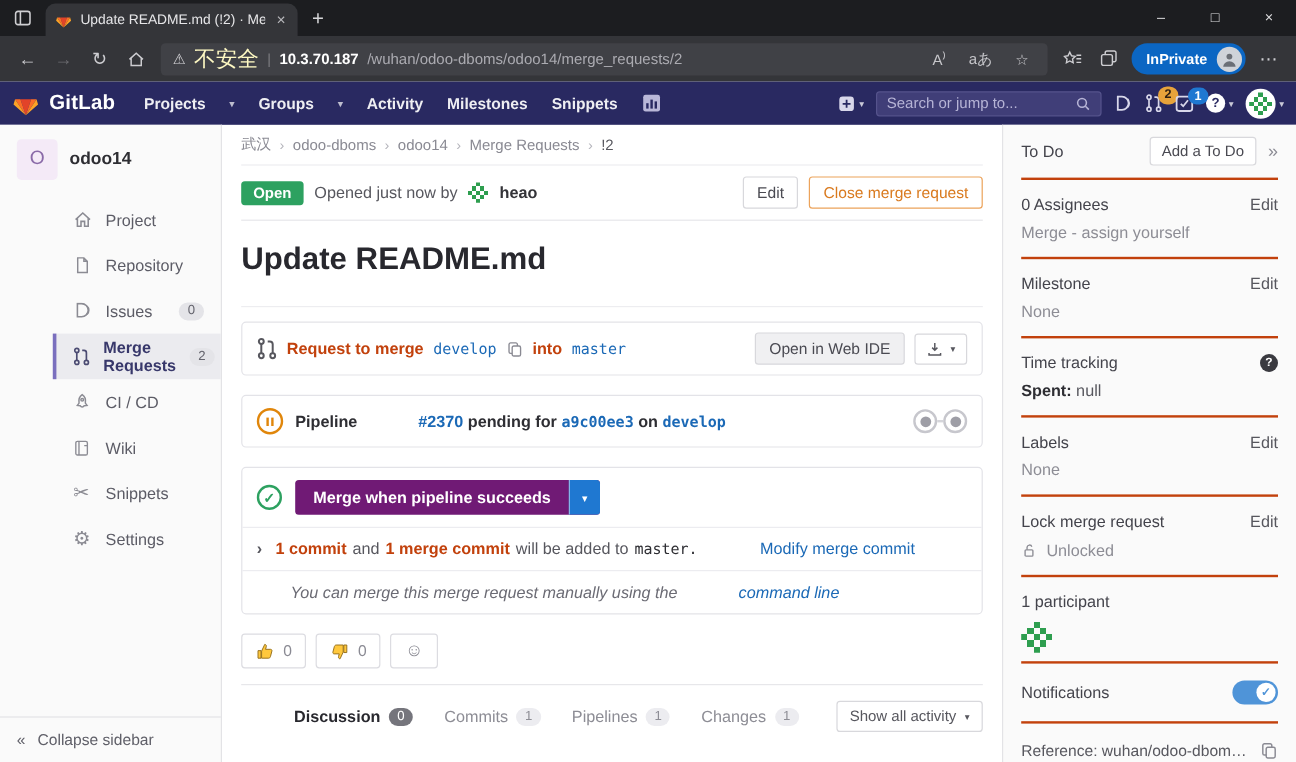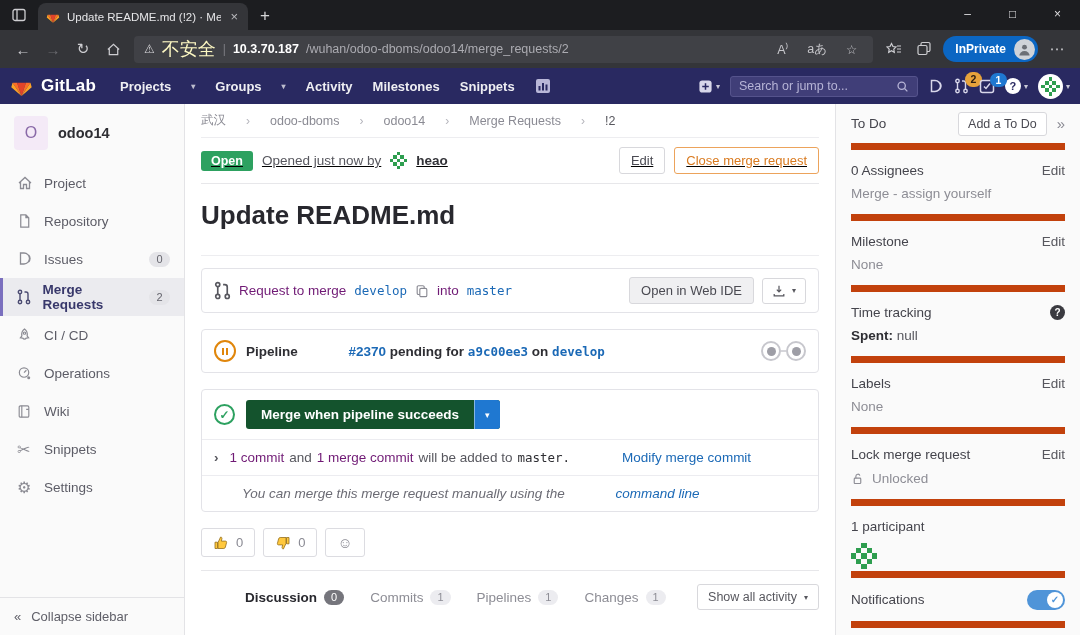--- a/index.html
+++ b/index.html
@@ -63,78 +63,78 @@
 
   
   .app { display:flex; height:531px; }
 
   
   .lsidebar { width:185px; background:#fafafa; border-right:1px solid #e3e3e6; display:flex; flex-direction:column; }
   .ctx-header { display:flex; align-items:center; gap:10px; padding:12px 14px 10px; }
   .proj-avatar { width:34px; height:34px; border-radius:4px; background:#f4eaf7; color:#8a6aa8;
     font-size:16px; display:flex; align-items:center; justify-content:center; }
   .proj-name { font-size:14.5px; font-weight:700; color:#2e2e33; }
-  .lnav { list-style:none; margin-top:4px; }
+  .lnav { list-style:none; margin-top:4px;margin-left:44px; }
   .lnav li { height:38px; display:flex; align-items:center; gap:11px; padding:0 14px; color:#5c5c66;
     border-left:3px solid transparent; }
   .lnav .nico { width:16px; color:#8b8b93; display:flex; }
   .lnav .nlabel { font-size:13.5px; }
   .lnav .count-badge { margin-left:auto; background:#e4e4e8; color:#65656e; border-radius:9px;
     font-size:11px; padding:1.5px 7.5px; }
   .lnav li.active { background:#ebebef; border-left-color:#7a6fbe; }
   .lnav li.active .nlabel { color:#38386b; font-weight:700; }
   .lnav li.active .nico { color:#4b4b72; }
   .collapse-row { margin-top:auto; border-top:1px solid #e3e3e6; height:38px; display:flex;
     align-items:center; gap:10px; padding:0 14px; color:#5f5f68; font-size:13px; }
 
   
   .main { flex:1; min-width:0; padding:0 16px; }
-  .breadcrumbs { height:34px; display:flex; align-items:center; gap:20px; font-size:12.5px;
+  .breadcrumbs { height:34px; display:flex; align-items:center; gap:7px; font-size:12.5px;
     color:#8a8a93; border-bottom:1px solid #ededf0; }
   .breadcrumbs .sep { color:#b5b5bc; font-size:12px; }
   .crumb-last { color:#57575e; }
 
-  .state-row { height:46px; display:flex; align-items:center; gap:9px; border-bottom:1px solid #e7e7ea;text-decoration:underline; }
+  .state-row { height:46px; display:flex; align-items:center; gap:9px; border-bottom:1px solid #e7e7ea; }
   .state-badge { background:#2da160; color:#fff; font-size:12.5px; font-weight:700;
     padding:3px 10px; border-radius:3px; }
   .state-txt { font-size:13.5px; color:#57575e; }
   .author { font-size:13.5px; font-weight:700; color:#333338; }
   .idn-16 { width:17px; height:17px; }
   .btn { border:1px solid #d8d8dc; background:#fff; border-radius:3px; padding:5px 11px;
     font-size:13px; color:#4a4a52; font-family:"Liberation Sans",sans-serif; white-space:nowrap; }
   .btn-close-mr { border-color:#eca35b; color:#d97a1f; }
   .ml-auto { margin-left:auto; }
 
   .mr-title { font-size:26px; font-weight:700; color:#28282e; margin:16px 0 24px; }
   .title-divider { border-bottom:1px solid #ededf0; margin-bottom:12px; }
 
   .wbox { border:1px solid #e3e3e8; border-radius:4px; background:#fff; }
   .merge-req-row { display:flex; align-items:center; gap:8px; padding:8px 12px; margin-bottom:16px; }
-  .bold-13 { font-size:13.5px; font-weight:400; color:#701a75; }
+  .bold-13 { font-size:13.5px; font-weight:700; color:#c2410c; }
   .mono-branch { font-family:"DejaVu Sans Mono", monospace; font-size:12.5px; color:#1b69b6; }
   .copy-ic { color:#8a8a93; display:flex; }
   .btn-group-r { margin-left:auto; display:flex; gap:8px; align-items:center; }
   .btn-ide { background:#f0f0f2; }
   .btn-dl { display:flex; align-items:center; gap:6px; padding:5px 9px; }
 
   .pipe-row { display:flex; align-items:center; gap:10px; padding:10px 12px; margin-bottom:16px; }
   .ci-pending { width:22px; height:22px; border:2px solid #e0860b; border-radius:50%;
     display:flex; align-items:center; justify-content:center; gap:2px; flex:none; }
   .ci-pending i { width:2px; height:7px; background:#e0860b; }
   .pipe-txt { font-size:13.5px; color:#2e2e33; font-weight:700; }
   .stages { margin-left:auto; display:flex; align-items:center; }
   .stage-dot { width:20px; height:20px; border:2px solid #c7c7cd; border-radius:50%;
     display:flex; align-items:center; justify-content:center; background:#fff; }
   .stage-dot b { width:9px; height:9px; border-radius:50%; background:#9e9ea6; }
   .stage-link { width:5px; height:2px; background:#d5d5da; }
 
   .merge-row1 { display:flex; align-items:center; gap:11px; padding:10px 12px; }
   .ok-circle { width:21px; height:21px; border:2px solid #2da160; border-radius:50%; color:#2da160;
     font-size:12px; font-weight:700; display:flex; align-items:center; justify-content:center; flex:none; }
-  .merge-btn { display:flex; align-items:stretch; background:#14532d; border-radius:3px; overflow:hidden; }
+  .merge-btn { display:flex; align-items:stretch; background:#701a75; border-radius:3px; overflow:hidden; }
   .merge-btn-main { color:#fff; font-size:13.5px; font-weight:700; padding:7px 15px; }
   .merge-btn-caret { display:flex; align-items:center; padding:0 10px; color:#fff; font-size:9px;
     border-left:1px solid rgba(255,255,255,.45); background:#1f78d1; }
   .merge-row2 { border-top:1px solid #ececf0; padding:10px 12px; font-size:13.5px; color:#57575e;
     display:flex; align-items:center; gap:5px; flex-wrap:nowrap; white-space:nowrap; }
   .chev { color:#57575e; font-weight:700; margin-right:6px; }
   .mono-dark { font-family:"DejaVu Sans Mono", monospace; font-size:12.5px; color:#2e2e33; }
   .lnk { color:#1b69b6;margin-left:47px; }
   .merge-row3 { border-top:1px solid #ececf0; padding:10px 12px 10px 40px; font-size:13.5px;
     font-style:italic; color:#6b6b74; }
@@ -148,21 +148,21 @@
   .tab-item .tbadge { background:#ececf0; color:#8d8d95; border-radius:9px; font-size:11px; padding:1.5px 7px; }
   .tab-item.active { color:#28282e; font-weight:700;padding-left:44px; }
   .tab-item.active .tbadge { background:#75757c; color:#fff; font-weight:400; }
   .show-all-btn { margin-left:auto; border:1px solid #d8d8dc; background:#fff; border-radius:3px;
     padding:5px 10px; font-size:12.5px; color:#57575e; display:flex; align-items:center; gap:7px; }
   .sm-caret { font-size:8px; color:#57575e; }
 
   
   .rsidebar { width:245px; background:#fafafa; border-left:1px solid #e3e3e6; padding:0 15px;
     font-size:13.5px; color:#57575e; }
-  .rs-block { padding:13px 0; border-bottom:7px solid #c2410c; }
+  .rs-block { padding:13px 0; border-bottom:2px solid #c2410c; }
   .rs-flex { display:flex; align-items:center; }
   .rs-title { color:#44444c; }
   .rs-edit { margin-left:auto; color:#57575e; }
   .rs-value { margin-top:8px; color:#8d8d95; }
   .add-todo-btn { margin-left:auto; border:1px solid #d8d8dc; background:#fff; border-radius:3px;
     padding:4px 9px; font-size:12.5px; color:#4a4a52; }
   .rs-collapse { color:#8a8a93; font-size:15px; margin-left:10px; }
   .help-dark { width:15px; height:15px; border-radius:50%; background:#3a3a40; color:#fff;
     font-size:10px; font-weight:700; display:flex; align-items:center; justify-content:center; margin-left:auto; }
   .spent-b { font-weight:700; color:#2e2e33; }
@@ -391,30 +391,20 @@
         <span class="nico">
             <svg width="15" height="16" viewBox="0 0 16 16" fill="none" stroke="currentColor" stroke-width="1.3">
               <path d="M8 1.5 C10.3 3 11.3 6 10.8 9 L12.3 11 L9.8 11.3 C9 12.8 7 12.8 6.2 11.3 L3.7 11 L5.2 9 C4.7 6 5.7 3 8 1.5 Z"></path>
               <circle cx="8" cy="6" r="1.2"></circle>
             </svg>
           </span>
         <span class="nlabel">CI / CD</span>
       </li>
       <li>
         <span class="nico">
-            <svg width="15" height="15" viewBox="0 0 16 16" fill="none" stroke="currentColor" stroke-width="1.3">
-              <circle cx="7.5" cy="7" r="5"></circle>
-              <path d="M7.5 7 L10 4.5"></path>
-              <circle cx="12.5" cy="12.5" r="1.6" fill="currentColor" stroke="none"></circle>
-            </svg>
-          </span>
-        <span class="nlabel">Operations</span>
-      </li>
-      <li>
-        <span class="nico">
             <svg width="14" height="15" viewBox="0 0 16 16" fill="none" stroke="currentColor" stroke-width="1.3">
               <rect x="2.5" y="1.5" width="11" height="13" rx="1.5"></rect>
               <path d="M5.5 1.5 V14.5 M10.5 5.5 h3"></path>
             </svg>
           </span>
         <span class="nlabel">Wiki</span>
       </li>
       <li>
         <span class="nico">✂</span>
         <span class="nlabel">Snippets</span>

